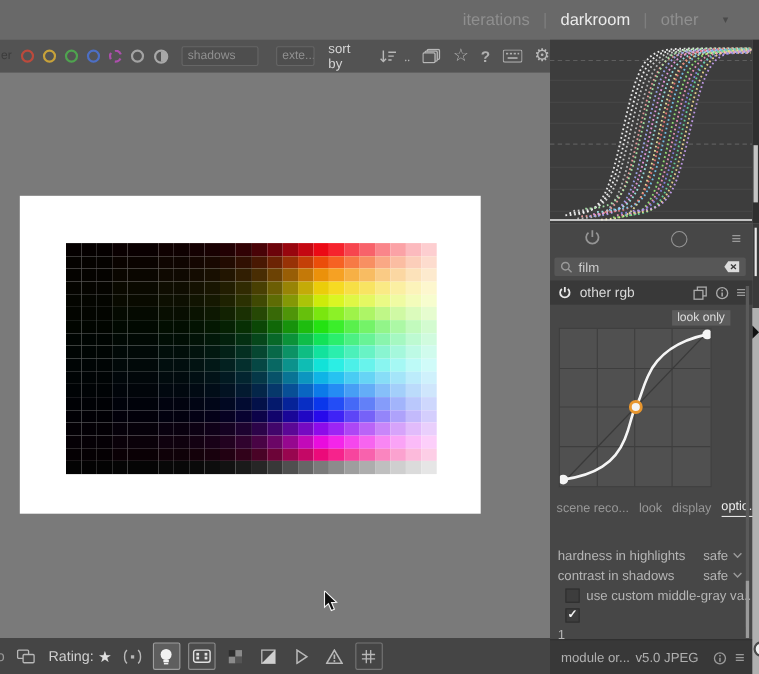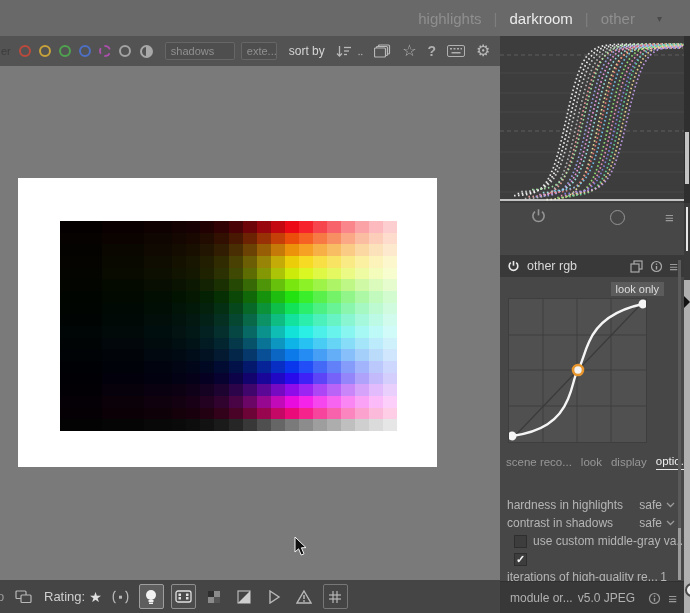--- a/index.html
+++ b/index.html
@@ -61,40 +61,40 @@
   .exp-tri{position:absolute;left:0;top:16px;width:0;height:0;border-top:6px solid transparent;border-bottom:6px solid transparent;border-left:6px solid #111}
   .star-filled{color:#e0e0e0;font-size:14px;margin-left:4px}
 </style>
 </head>
 <body>
 
 <div class="screen">
 
   <div class="topbar">
     <div class="view-tabs">
-      <span class="vtab">highlights</span>
+      <span class="vtab">iterations</span>
       <span class="vsep">|</span>
       <span class="vtab active">darkroom</span>
       <span class="vsep">|</span>
       <span class="vtab">other</span>
       <span class="vdrop">▾</span>
     </div>
   </div>
 
   <div class="toolbar">
     <span class="frag">er</span>
     <span class="clabel" style="border-color:#bc4a3c"></span>
     <span class="clabel" style="border-color:#c8a23a"></span>
     <span class="clabel" style="border-color:#4fa34f"></span>
     <span class="clabel" style="border-color:#4d6fc4"></span>
     <span class="clabel" style="border-color:#ad4fad;border-style:dashed"></span>
     <span class="clabel" style="border-color:#a3a3a3"></span>
     <span class="halfcirc"></span>
     <span class="fbox" style="width:58px">shadows</span>
-    <span class="fbox" style="width:24px;margin-left:6px">exte...</span>
+    <span class="fbox" style="width:24px;margin-left:16px">exte...</span>
     <span class="tbtxt">sort by</span>
     <span class="tbicon">
       <svg width="16" height="13" viewBox="0 0 16 13">
           <g stroke="#b8b8b8" stroke-width="1.3" fill="none">
         <line x1="3.5" y1="1" x2="3.5" y2="11"></line>
             <polyline points="1,8.5 3.5,11 6,8.5"></polyline>
         <line x1="8" y1="2.5" x2="15" y2="2.5"></line>
             <line x1="8" y1="6" x2="13" y2="6"></line>
             <line x1="8" y1="9.5" x2="11" y2="9.5"></line>
           </g>
@@ -613,20 +613,38 @@
             <path d="M8 1.2 V7" stroke="#959595" stroke-width="1.5" fill="none"></path>
             <path d="M4.7,3.3 A5.3,5.3 0 1 0 11.3,3.3" fill="none" stroke="#959595" stroke-width="1.5"></path>
           </svg>
       </span>
       <span style="margin-left:63px">
         <span style="display:block;width:13px;height:13px;border:1.5px solid #959595;border-radius:50%"></span>
       </span>
       <span class="menu-glyph" style="margin-left:40px">≡</span>
     </div>
 
+    <div class="searchbox">
+      <span style="margin-left:5px;display:flex">
+        <svg width="12" height="12" viewBox="0 0 12 12">
+            <circle cx="5" cy="5" r="3.4" stroke="#9a9a9a" fill="none" stroke-width="1.3"></circle>
+            <line x1="7.6" y1="7.6" x2="10.6" y2="10.6" stroke="#9a9a9a" stroke-width="1.3"></line>
+          </svg>
+      </span>
+      <span class="searchtxt">film</span>
+      <span style="margin-right:5px;display:flex">
+        <svg width="15" height="11" viewBox="0 0 15 11">
+            <path d="M4,0.5 H14 V10.5 H4 L0.5,5.5 Z" fill="#dcdcdc"></path>
+            <g stroke="#3a3a3a" stroke-width="1.2">
+              <line x1="6.5" y1="3.5" x2="11" y2="7.5"></line>
+              <line x1="11" y1="3.5" x2="6.5" y2="7.5"></line>
+            </g>
+          </svg>
+      </span>
+    </div>
 
     <div class="modhdr">
       <span style="margin-left:7px;display:flex">
         <svg width="13" height="13" viewBox="0 0 16 16">
             <path d="M8 1.2 V7" stroke="#e8e8e8" stroke-width="2" fill="none"></path>
             <path d="M4.7,3.3 A5.3,5.3 0 1 0 11.3,3.3" fill="none" stroke="#e8e8e8" stroke-width="2"></path>
           </svg>
       </span>
       <span class="modtitle">other rgb</span>
       <span style="display:flex">
@@ -689,21 +707,20 @@
         </svg>
     </div>
     <div class="srow" style="top:330px;left:14px">
       <span class="chk"></span>
       <span class="lab">use custom middle-gray va...</span>
     </div>
     <div class="srow" style="top:348px;left:14px">
       <span class="chk">✓</span>
     </div>
     <div class="srow" style="top:366px">
-      <span class="lab">iterations of high-quality re...</span>
       <span class="val" style="margin-right:8px">1</span>
     </div>
 
     <div class="pscroll"></div>
     <div class="pthumb"></div>
 
     <div class="pfooter">
       <span class="lab">module or...</span>
       <span style="color:#b0b0b0;margin-left:5px;flex:1">v5.0 JPEG</span>
       <span style="display:flex">

